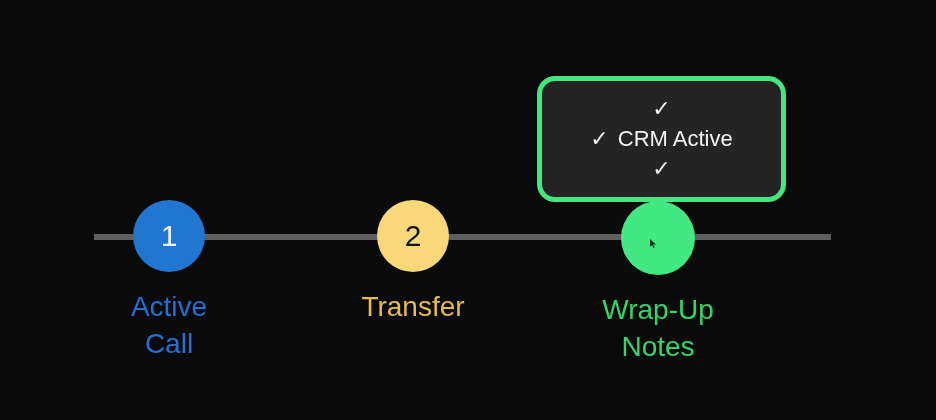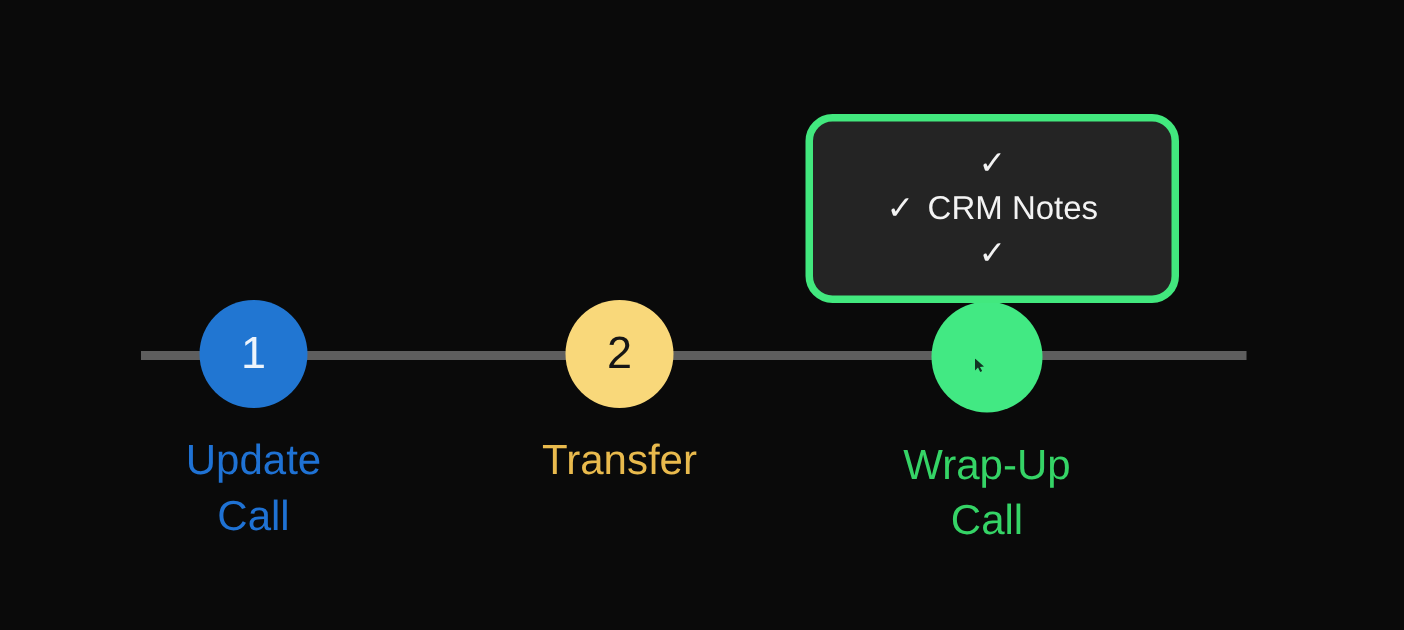--- a/index.html
+++ b/index.html
@@ -100,43 +100,43 @@
 <div class="stage">
 
   <div class="line"></div>
 
   <div class="tooltip">
     <div class="t-row">
       <span class="check">✓</span>
     </div>
     <div class="t-row">
       <span class="check">✓</span>
-      <span class="t-label">CRM Notes</span>
+      <span class="t-label">CRM Active</span>
     </div>
     <div class="t-row">
       <span class="check">✓</span>
     </div>
   </div>
 
   <div class="step step-1">
     <div class="circle c-blue">
       <span class="num">1</span>
     </div>
-    <div class="label l-blue">Update Call</div>
+    <div class="label l-blue">Active Call</div>
   </div>
 
   <div class="step step-2">
     <div class="circle c-yellow">
       <span class="num">2</span>
     </div>
     <div class="label l-yellow">Transfer</div>
   </div>
 
   <div class="step step-3">
     <div class="circle c-green"></div>
-    <div class="label l-green">Wrap-Up Call</div>
+    <div class="label l-green">Wrap-Up Notes</div>
   </div>
 
   <svg class="cursor" width="7" height="9" viewBox="0 0 7 9">
     <polygon points="0,0 0,8 2,6 3.5,9 4.8,8.4 3.3,5.6 6,5.4" fill="#123524"></polygon>
   </svg>
 
 </div>
 
 </body></html>

